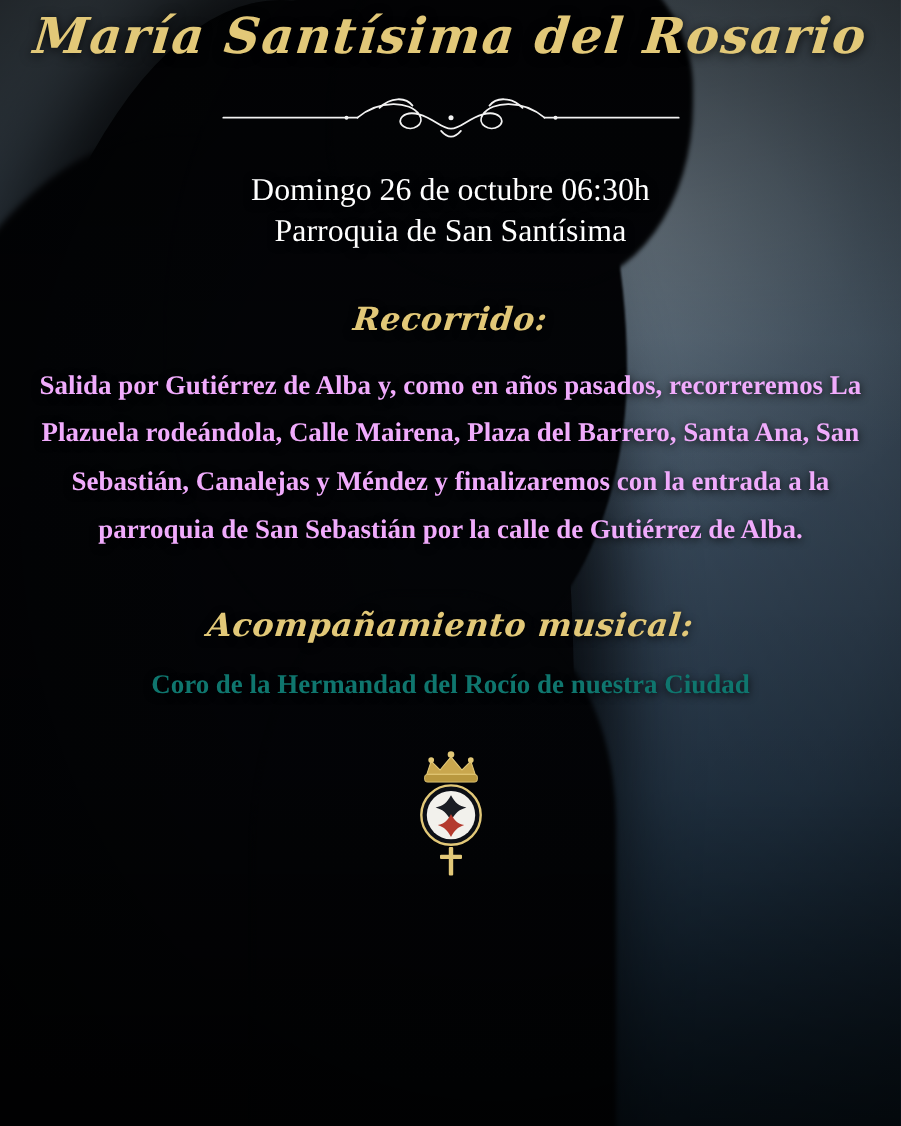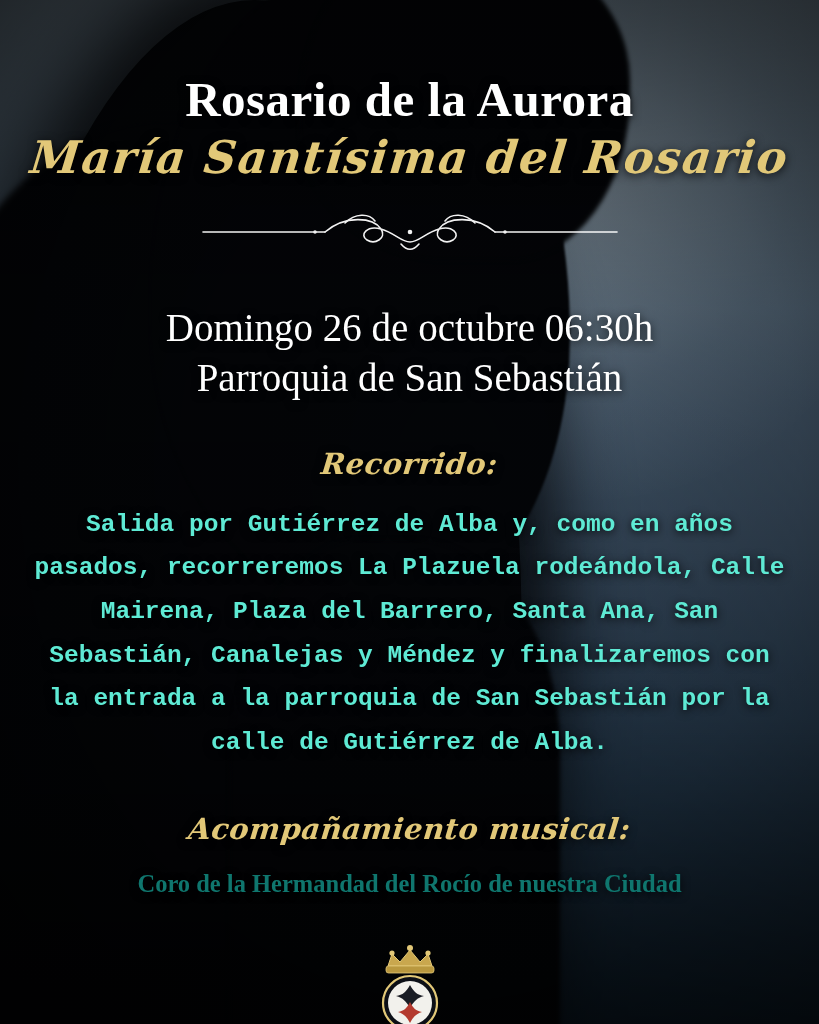--- a/index.html
+++ b/index.html
@@ -143,22 +143,22 @@
   }
 
   .divider {
     margin: 26px auto 0 auto;
     width: 430px;
     height: 46px;
     opacity: 0.95;
   }
 
   .when {
-    margin: 44px 0 0 0;
-    font-size: 39px;
+    margin: 20px 0 0 0;
+    font-size: 29px;
     font-weight: 400;
     line-height: 1.28;
     color: #ffffff;
     text-shadow: 0 2px 9px rgba(0,0,0,0.8);
     font-family: Liberation Serif, serif;
   }
   .when .line2 { display: block; }
 
   .section-heading {
     margin: 44px 0 0 0;
@@ -171,23 +171,22 @@
     text-shadow: 0 2px 8px rgba(0,0,0,0.8);
     transform: skewX(-6deg);
   }
 
   .route-text {
     margin: 22px auto 0 auto;
     width: 760px;
     font-weight: 700;
     font-size: 24.5px;
     line-height: 1.78;
-    color: #5eead4;
+    color: #f0abfc;
     text-shadow: 0 2px 8px rgba(0,0,0,0.85);
-    font-family: Liberation Mono, monospace;
   }
 
   .music-heading {
     margin: 48px 0 0 0;
   }
 
   .music-text {
     margin: 18px auto 0 auto;
     width: 740px;
     font-weight: 700;
@@ -222,42 +221,41 @@
   <div class="silhouette-veil"></div>
   <div class="silhouette-head"></div>
   <div class="silhouette-crown"></div>
   <div class="silhouette-neck"></div>
   <div class="vignette"></div>
 
   <span class="sr-only">Silueta de imagen mariana con corona sobre cielo al amanecer</span>
 
   <div class="content">
 
-    <h1 class="title-main">Rosario de la Aurora</h1>
 
     <h2 class="title-script">María Santísima del Rosario</h2>
 
     
     <svg class="divider" viewBox="0 0 430 46" aria-hidden="true">
       <g fill="none" stroke="#ffffff" stroke-width="1.6" stroke-linecap="round">
         <path d="M8 23 C 60 23, 95 23, 130 23"></path>
         <path d="M300 23 C 335 23, 370 23, 422 23"></path>
         <path d="M130 23 C 150 6, 178 8, 186 20 C 192 29, 180 36, 172 31 C 164 26, 172 16, 186 20 C 200 24, 206 33, 215 33 C 224 33, 230 24, 244 20 C 258 16, 266 26, 258 31 C 250 36, 238 29, 244 20 C 252 8, 280 6, 300 23"></path>
         <path d="M150 14 C 160 4, 174 4, 180 12"></path>
         <path d="M280 14 C 270 4, 256 4, 250 12"></path>
         <path d="M206 35 C 212 42, 218 42, 224 35"></path>
       </g>
       <circle cx="215" cy="23" r="2.3" fill="#ffffff"></circle>
       <circle cx="120" cy="23" r="1.8" fill="#ffffff"></circle>
       <circle cx="310" cy="23" r="1.8" fill="#ffffff"></circle>
     </svg>
 
     <p class="when">
       <span>Domingo 26 de octubre 06:30h</span>
-      <span class="line2">Parroquia de San Sebastián</span>
+      <span class="line2">Parroquia de San Santísima</span>
     </p>
 
     <h3 class="section-heading">Recorrido:</h3>
 
     <p class="route-text">Salida por Gutiérrez de Alba y, como en años pasados, recorreremos La Plazuela rodeándola, Calle Mairena, Plaza del Barrero, Santa Ana, San Sebastián, Canalejas y Méndez y finalizaremos con la entrada a la parroquia de San Sebastián por la calle de Gutiérrez de Alba.</p>
 
     <h3 class="section-heading music-heading">Acompañamiento musical:</h3>
 
     <p class="music-text">Coro de la Hermandad del Rocío de nuestra Ciudad</p>
 

